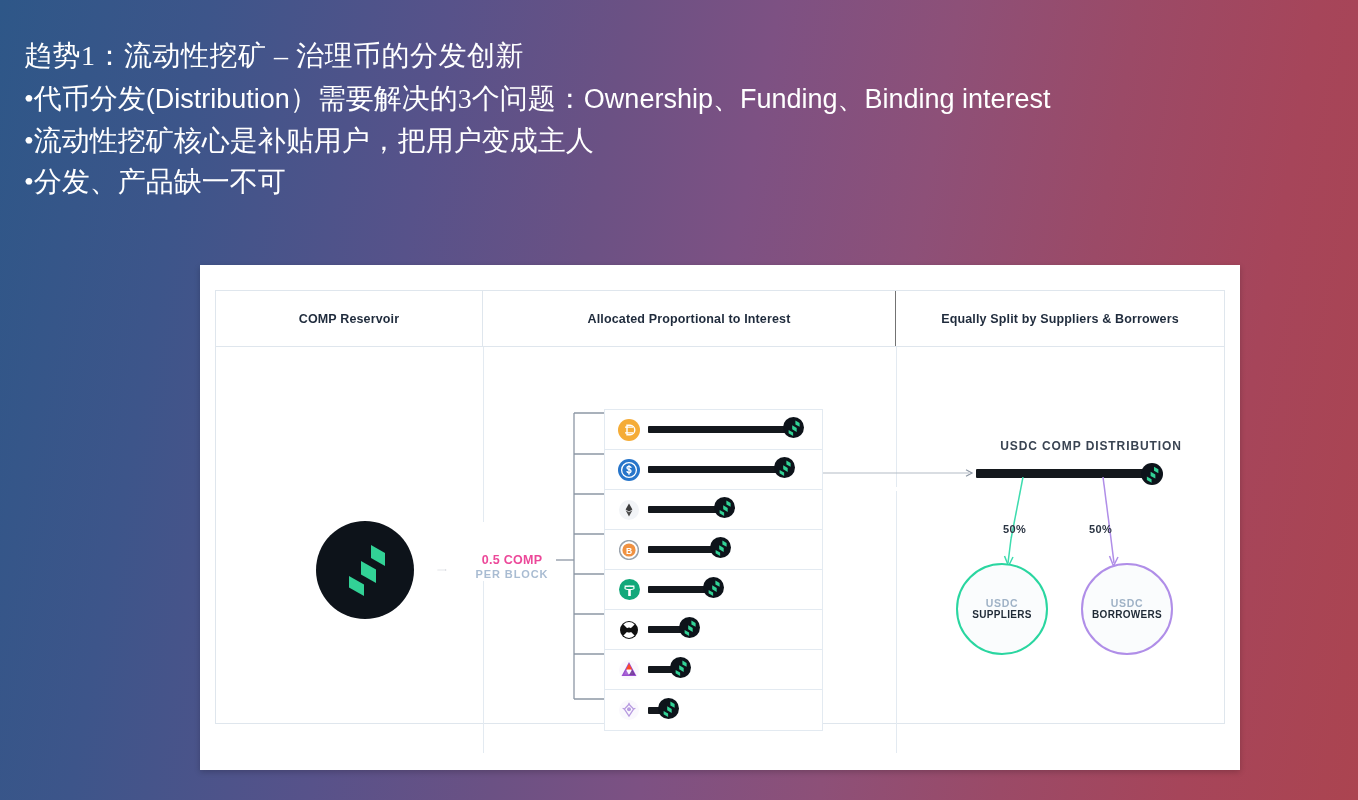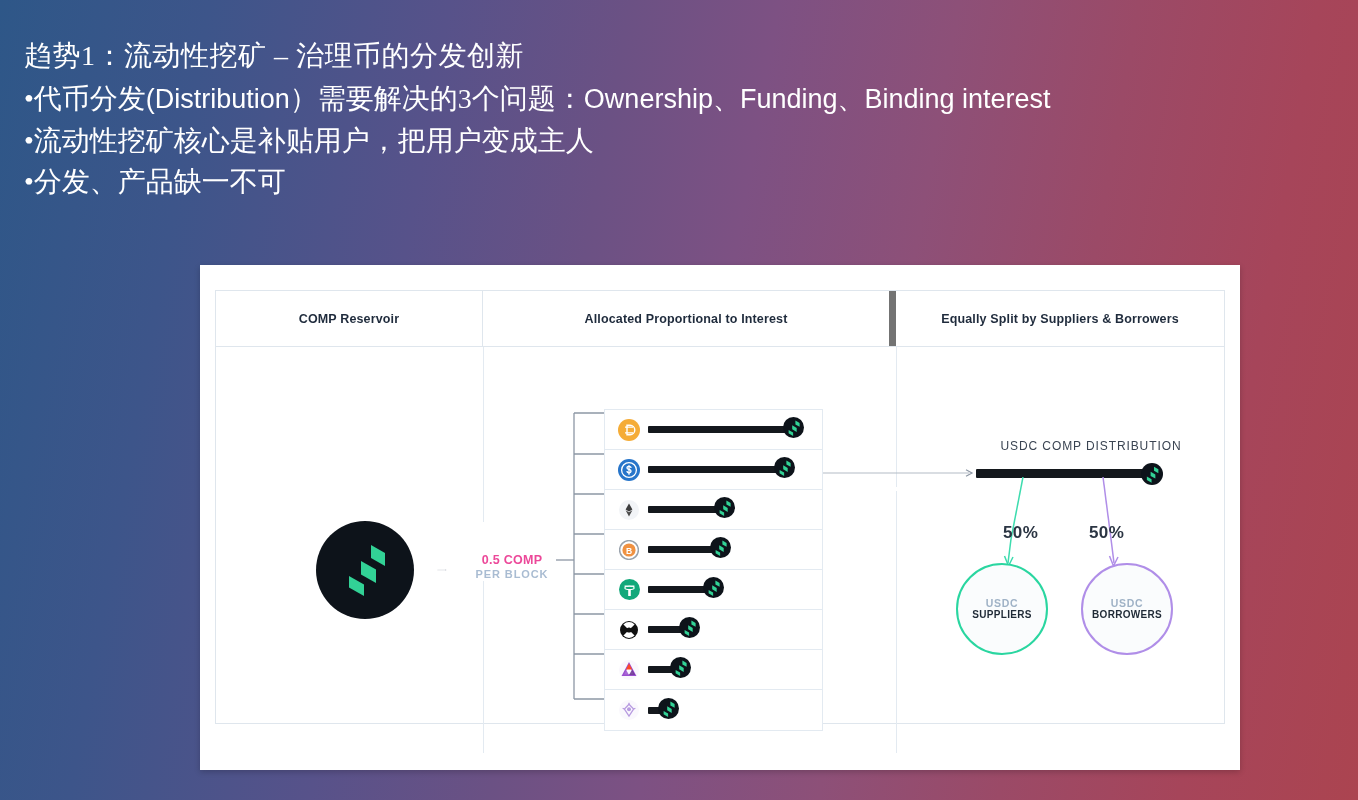--- a/index.html
+++ b/index.html
@@ -54,21 +54,21 @@
     position: absolute; left: 0; top: 0; width: 100%; height: 56px;
     border-bottom: 1px solid #dfe6ed;
     display: flex;
   }
   .hdr-cell {
     display: flex; align-items: center; justify-content: center;
     font-size: 12.5px; font-weight: 700; color: #1f2b3c;
     letter-spacing: 0.15px;
   }
   .hdr-c1 { width: 267px; border-right: 1px solid #dfe6ed; }
-  .hdr-c2 { width: 413px; border-right: 7px solid #737373; }
+  .hdr-c2 { width: 413px; border-right: 1px solid #737373; }
   .hdr-c3 { flex: 1; }
 
   
   .vdiv {
     position: absolute; width: 1px; background: #e3eaf1;
   }
   .vdiv.d1a { left: 267px; top: 56px;  height: 175px; }
   .vdiv.d1b { left: 267px; top: 290px; height: 172px; }
   .vdiv.d2a { left: 680px; top: 56px;  height: 140px; }
   .vdiv.d2b { left: 680px; top: 200px; height: 262px; }
@@ -104,31 +104,31 @@
   }
   .arow:last-child { border-bottom: none; }
   .arow .ico { width: 26px; display:flex; align-items:center; justify-content:center; }
   .arow .track { margin-left: 6px; display: flex; align-items: center; }
   .arow .bar { height: 7px; background: #14181d; border-radius: 1px; }
   .arow .cmp { margin-left: -5px; }
 
   
   .usdc-title {
     position: absolute; left: 750px; top: 148px; width: 250px;
-    text-align: center; font-size: 12px; font-weight: 400;
+    text-align: center; font-size: 12px; font-weight: 700;
     color: #3a4452; letter-spacing: 0.9px;
   }
   .dist-bar {
     position: absolute; left: 760px; top: 178px;
     width: 172px; height: 9px; background: #14181d; border-radius: 1px;
   }
   .dist-cmp { position: absolute; left: 925px; top: 172px; }
   .split { position: absolute; left: 745px; top: 186px; width: 260px; height: 110px; }
   .pct {
-    position: absolute; font-size: 17px; font-weight: 700; color: #2b3543;
+    position: absolute; font-size: 11px; font-weight: 700; color: #2b3543;
     letter-spacing: 0.4px;
   }
   .pct.left  { left: 787px; top: 232px; }
   .pct.right { left: 873px; top: 232px; }
 
   .bubble {
     position: absolute; width: 92px; height: 92px; border-radius: 50%;
     background: #fafcfd; display: flex; flex-direction: column;
     align-items: center; justify-content: center; line-height: 1.18;
   }

